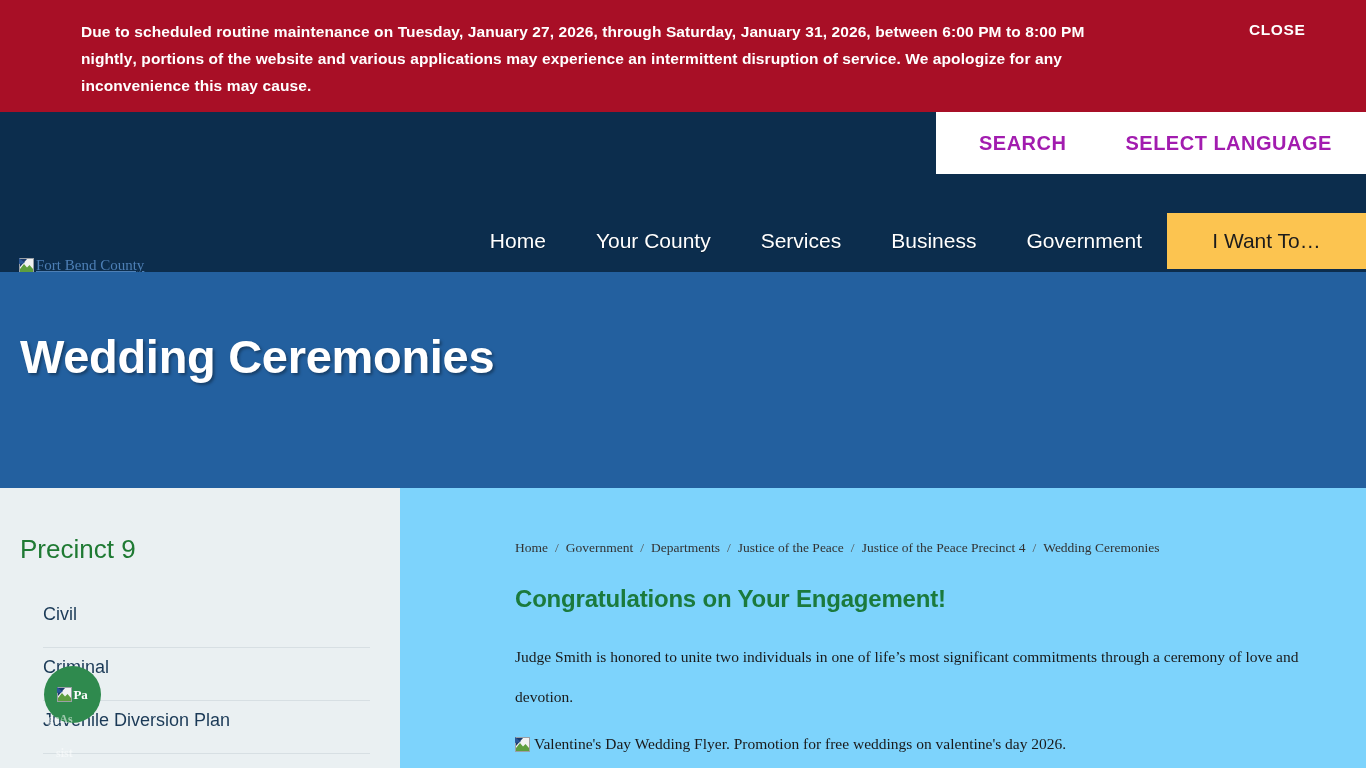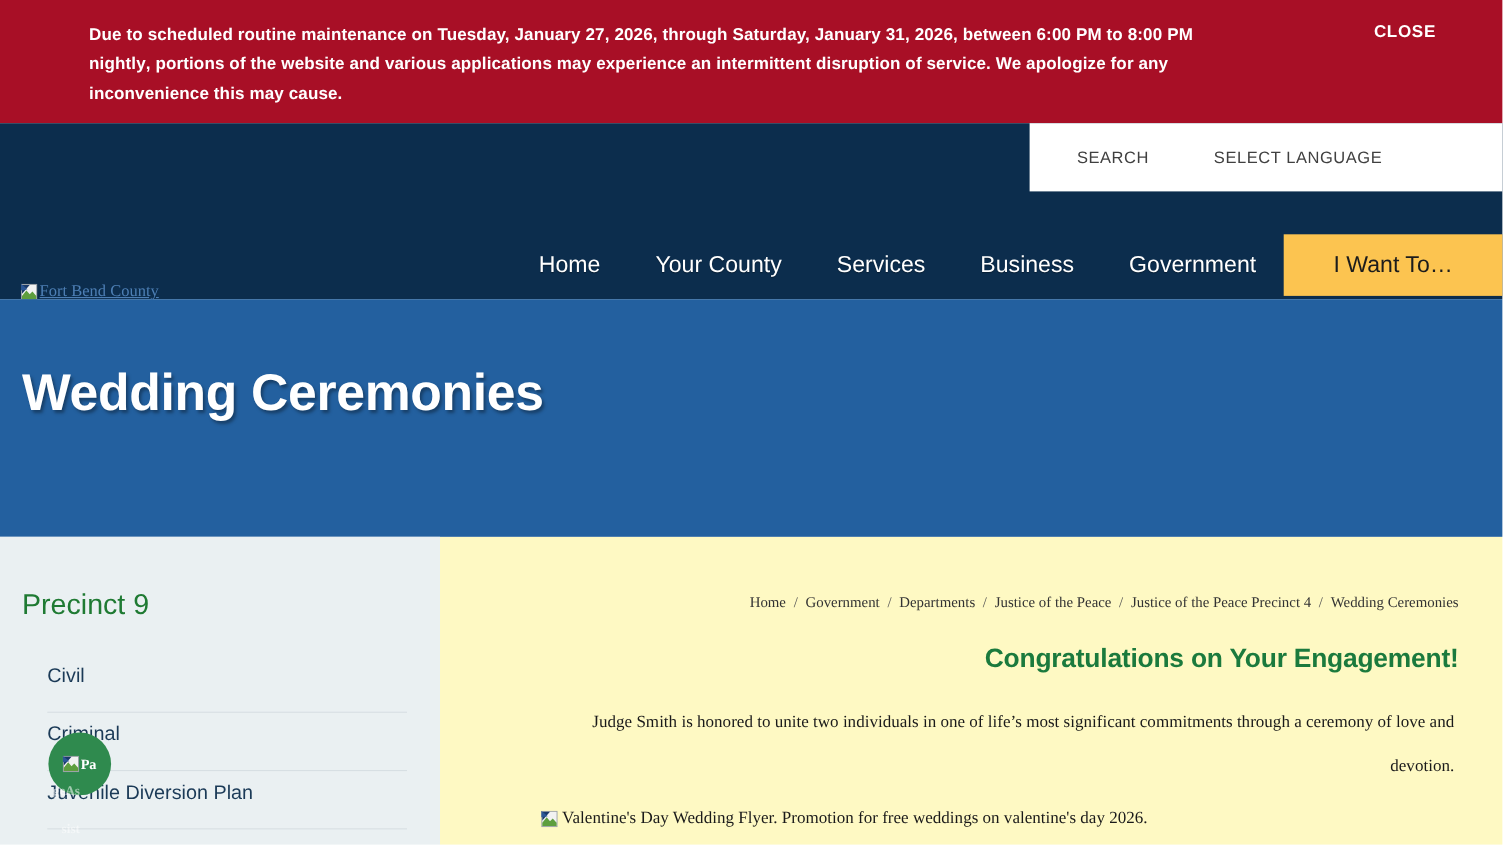--- a/index.html
+++ b/index.html
@@ -85,23 +85,23 @@
     top: 0px;
     width: 430px;
     height: 62px;
     background: #ffffff;
     display: flex;
     align-items: center;
     padding-left: 37px;
     gap: 47px;
   }
   .util-item {
-    color: #404040;
-    font-size: 15px;
-    font-weight: 400;
+    color: #a21caf;
+    font-size: 20px;
+    font-weight: 700;
     letter-spacing: 0.5px;
     cursor: pointer;
     background: none;
     border: none;
     font-family: "Liberation Sans", sans-serif;
     white-space: nowrap;
   }
 
   .main-nav {
     position: absolute;
@@ -237,23 +237,22 @@
     color: rgba(255,255,255,0.5);
     font-family: "Liberation Serif", serif;
     font-size: 12px;
     font-weight: 700;
     z-index: 41;
     pointer-events: none;
   }
 
   .main-col {
     flex: 1;
-    background: #fef9c3;
-    padding: 52px 40px 0 92px;
-    text-align: right;
+    background: #7dd3fc;
+    padding: 52px 40px 0 115px;
   }
   .breadcrumb {
     font-family: "Liberation Serif", serif;
     font-size: 13.5px;
     color: #333333;
     margin-bottom: 29px;
     white-space: nowrap;
   }
   .breadcrumb a {
     color: #333333;

